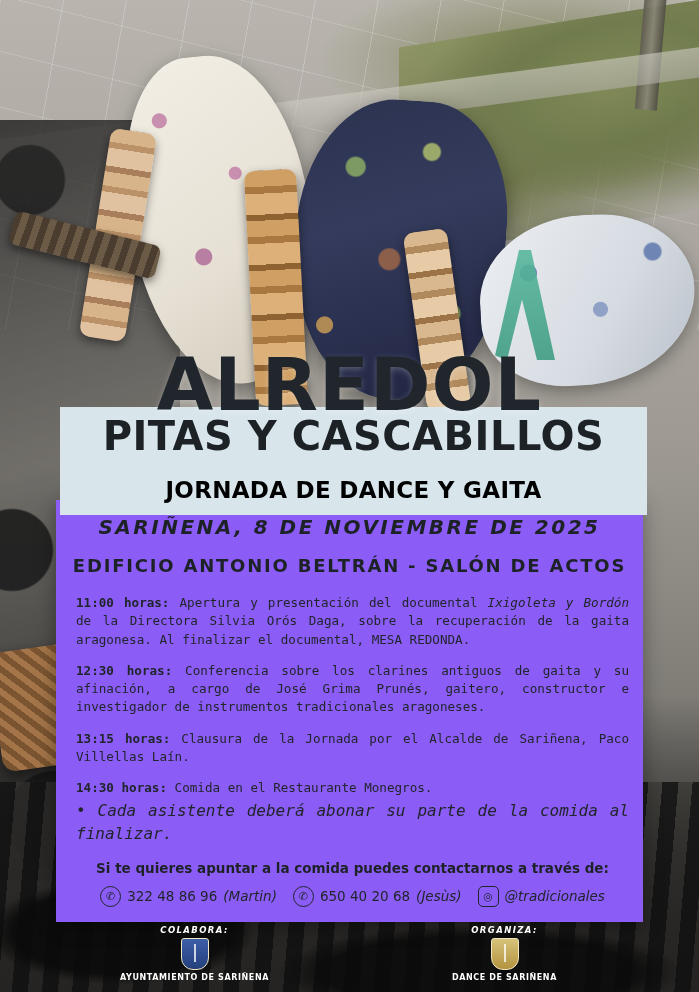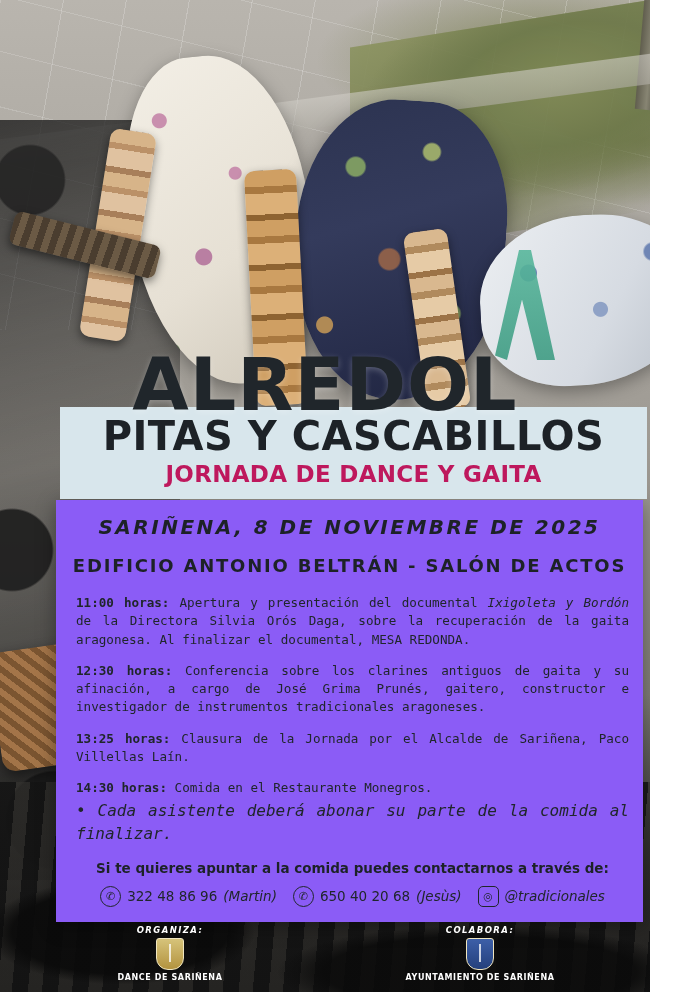--- a/index.html
+++ b/index.html
@@ -7,21 +7,21 @@
     padding: 0;
   }
   body {
     width: 699px;
     height: 992px;
     font-family: "Liberation Sans", sans-serif;
     overflow: hidden;
   }
   .poster {
     position: relative;
-    width: 650px;
+    width: 699px;
     height: 992px;
     overflow: hidden;
     background: #6b6a63;
   }
 
   
   .photo {
     position: absolute;
     inset: 0;
     background:
@@ -217,23 +217,23 @@
     font-size: 40px;
     font-weight: bold;
     color: #1d2227;
     letter-spacing: 0.5px;
     line-height: 1.05;
   }
   .band .line2 {
     font-family: "DejaVu Sans", sans-serif;
     font-size: 23px;
     font-weight: bold;
-    color: #be185d;
+    color: #000000;
     letter-spacing: 0.3px;
-    margin-top: 4px;
+    margin-top: 20px;
   }
 
   .sheet {
     position: absolute;
     left: 56px; top: 500px;
     width: 587px;
     height: 422px;
     background: #8b5cf6;
     z-index: 3;
     box-shadow: 0 4px 18px rgba(0,0,0,0.35);
@@ -386,21 +386,21 @@
     <div class="venue">EDIFICIO ANTONIO BELTRÁN - SALÓN DE ACTOS</div>
 
     <div class="program">
       <div class="entry">
         <b>11:00 horas:</b><span> Apertura y presentación del documental </span><i>Ixigoleta y Bordón</i><span> de la Directora Silvia Orós Daga, sobre la recuperación de la gaita aragonesa. Al finalizar el documental, MESA REDONDA.</span>
       </div>
       <div class="entry">
         <b>12:30 horas:</b><span> Conferencia sobre los clarines antiguos de gaita y su afinación, a cargo de José Grima Prunés, gaitero, constructor e investigador de instrumentos tradicionales aragoneses.</span>
       </div>
       <div class="entry">
-        <b>13:25 horas:</b><span> Clausura de la Jornada por el Alcalde de Sariñena, Paco Villellas Laín.</span>
+        <b>13:15 horas:</b><span> Clausura de la Jornada por el Alcalde de Sariñena, Paco Villellas Laín.</span>
       </div>
       <div class="entry">
         <b>14:30 horas:</b><span> Comida en el Restaurante Monegros.</span>
         <div class="note">• Cada asistente deberá abonar su parte de la comida al finalizar.</div>
       </div>
 
       <div class="contact-head">Si te quieres apuntar a la comida puedes contactarnos a través de:</div>
 
       <div class="contact-row">
         <span class="contact-item">
@@ -416,24 +416,24 @@
         <span class="contact-item">
           <span class="ico ig">◎</span>
           <i>@tradicionales</i>
         </span>
       </div>
     </div>
   </div>
 
   <div class="footer">
     <div class="foot-col">
+      <div class="foot-title">COLABORA:</div>
+      <div class="crest blue"></div>
+      <div class="foot-name">AYUNTAMIENTO DE SARIÑENA</div>
+    </div>
+    <div class="foot-col">
       <div class="foot-title">ORGANIZA:</div>
       <div class="crest"></div>
       <div class="foot-name">DANCE DE SARIÑENA</div>
     </div>
-    <div class="foot-col">
-      <div class="foot-title">COLABORA:</div>
-      <div class="crest blue"></div>
-      <div class="foot-name">AYUNTAMIENTO DE SARIÑENA</div>
-    </div>
   </div>
 
 </div>
 
 </body></html>

